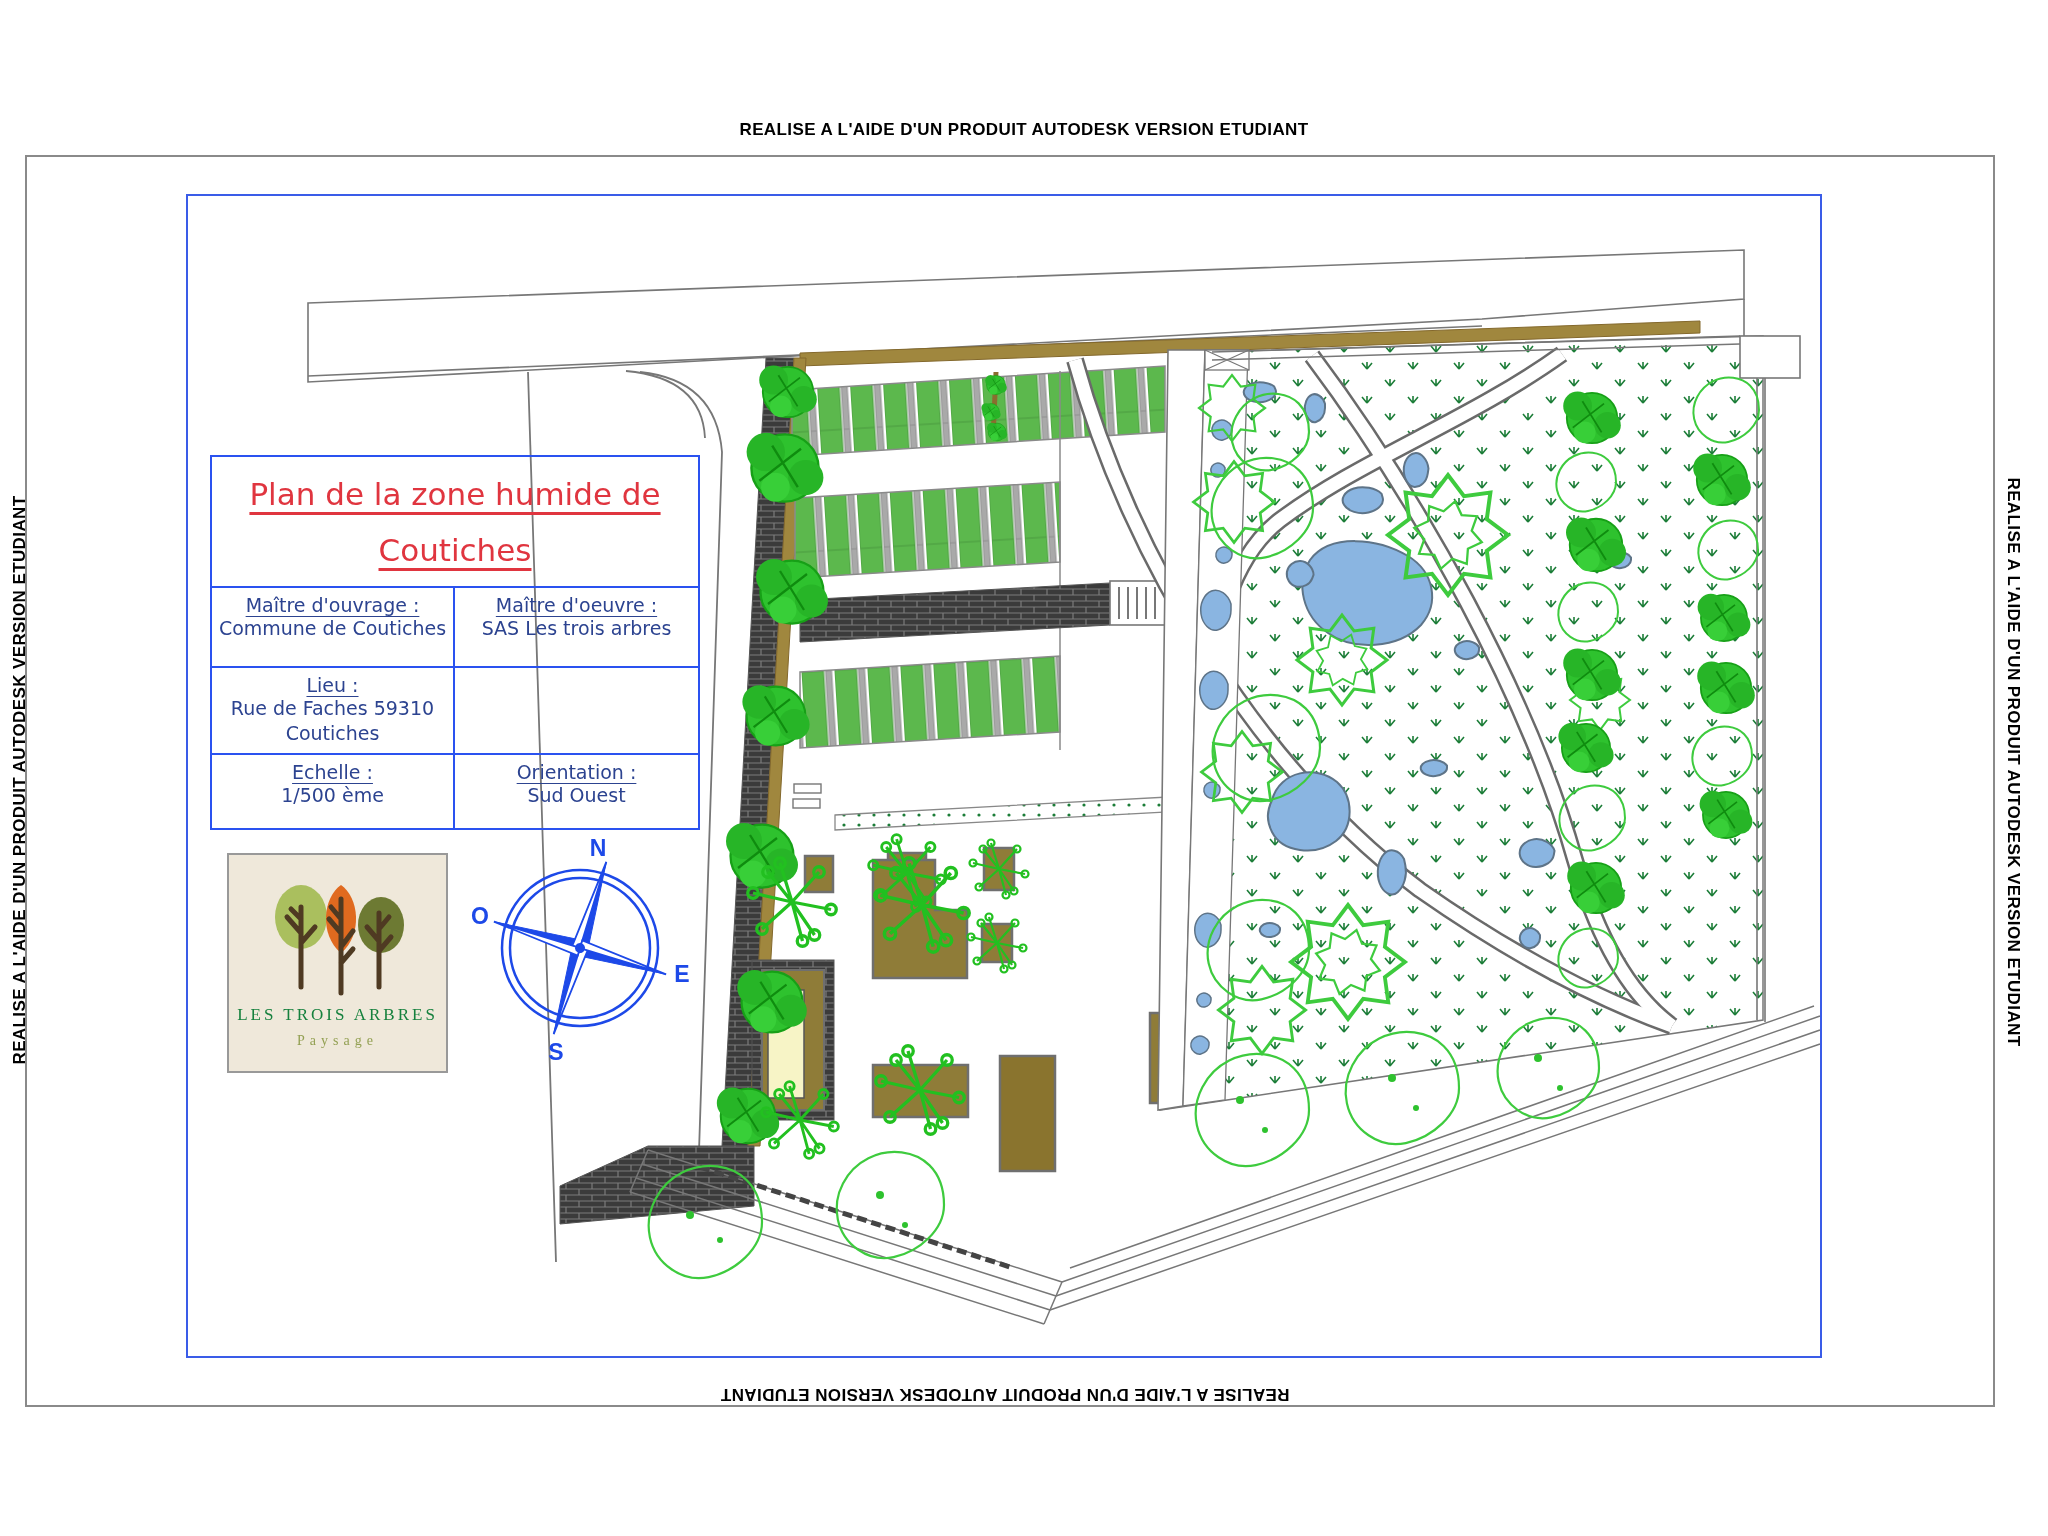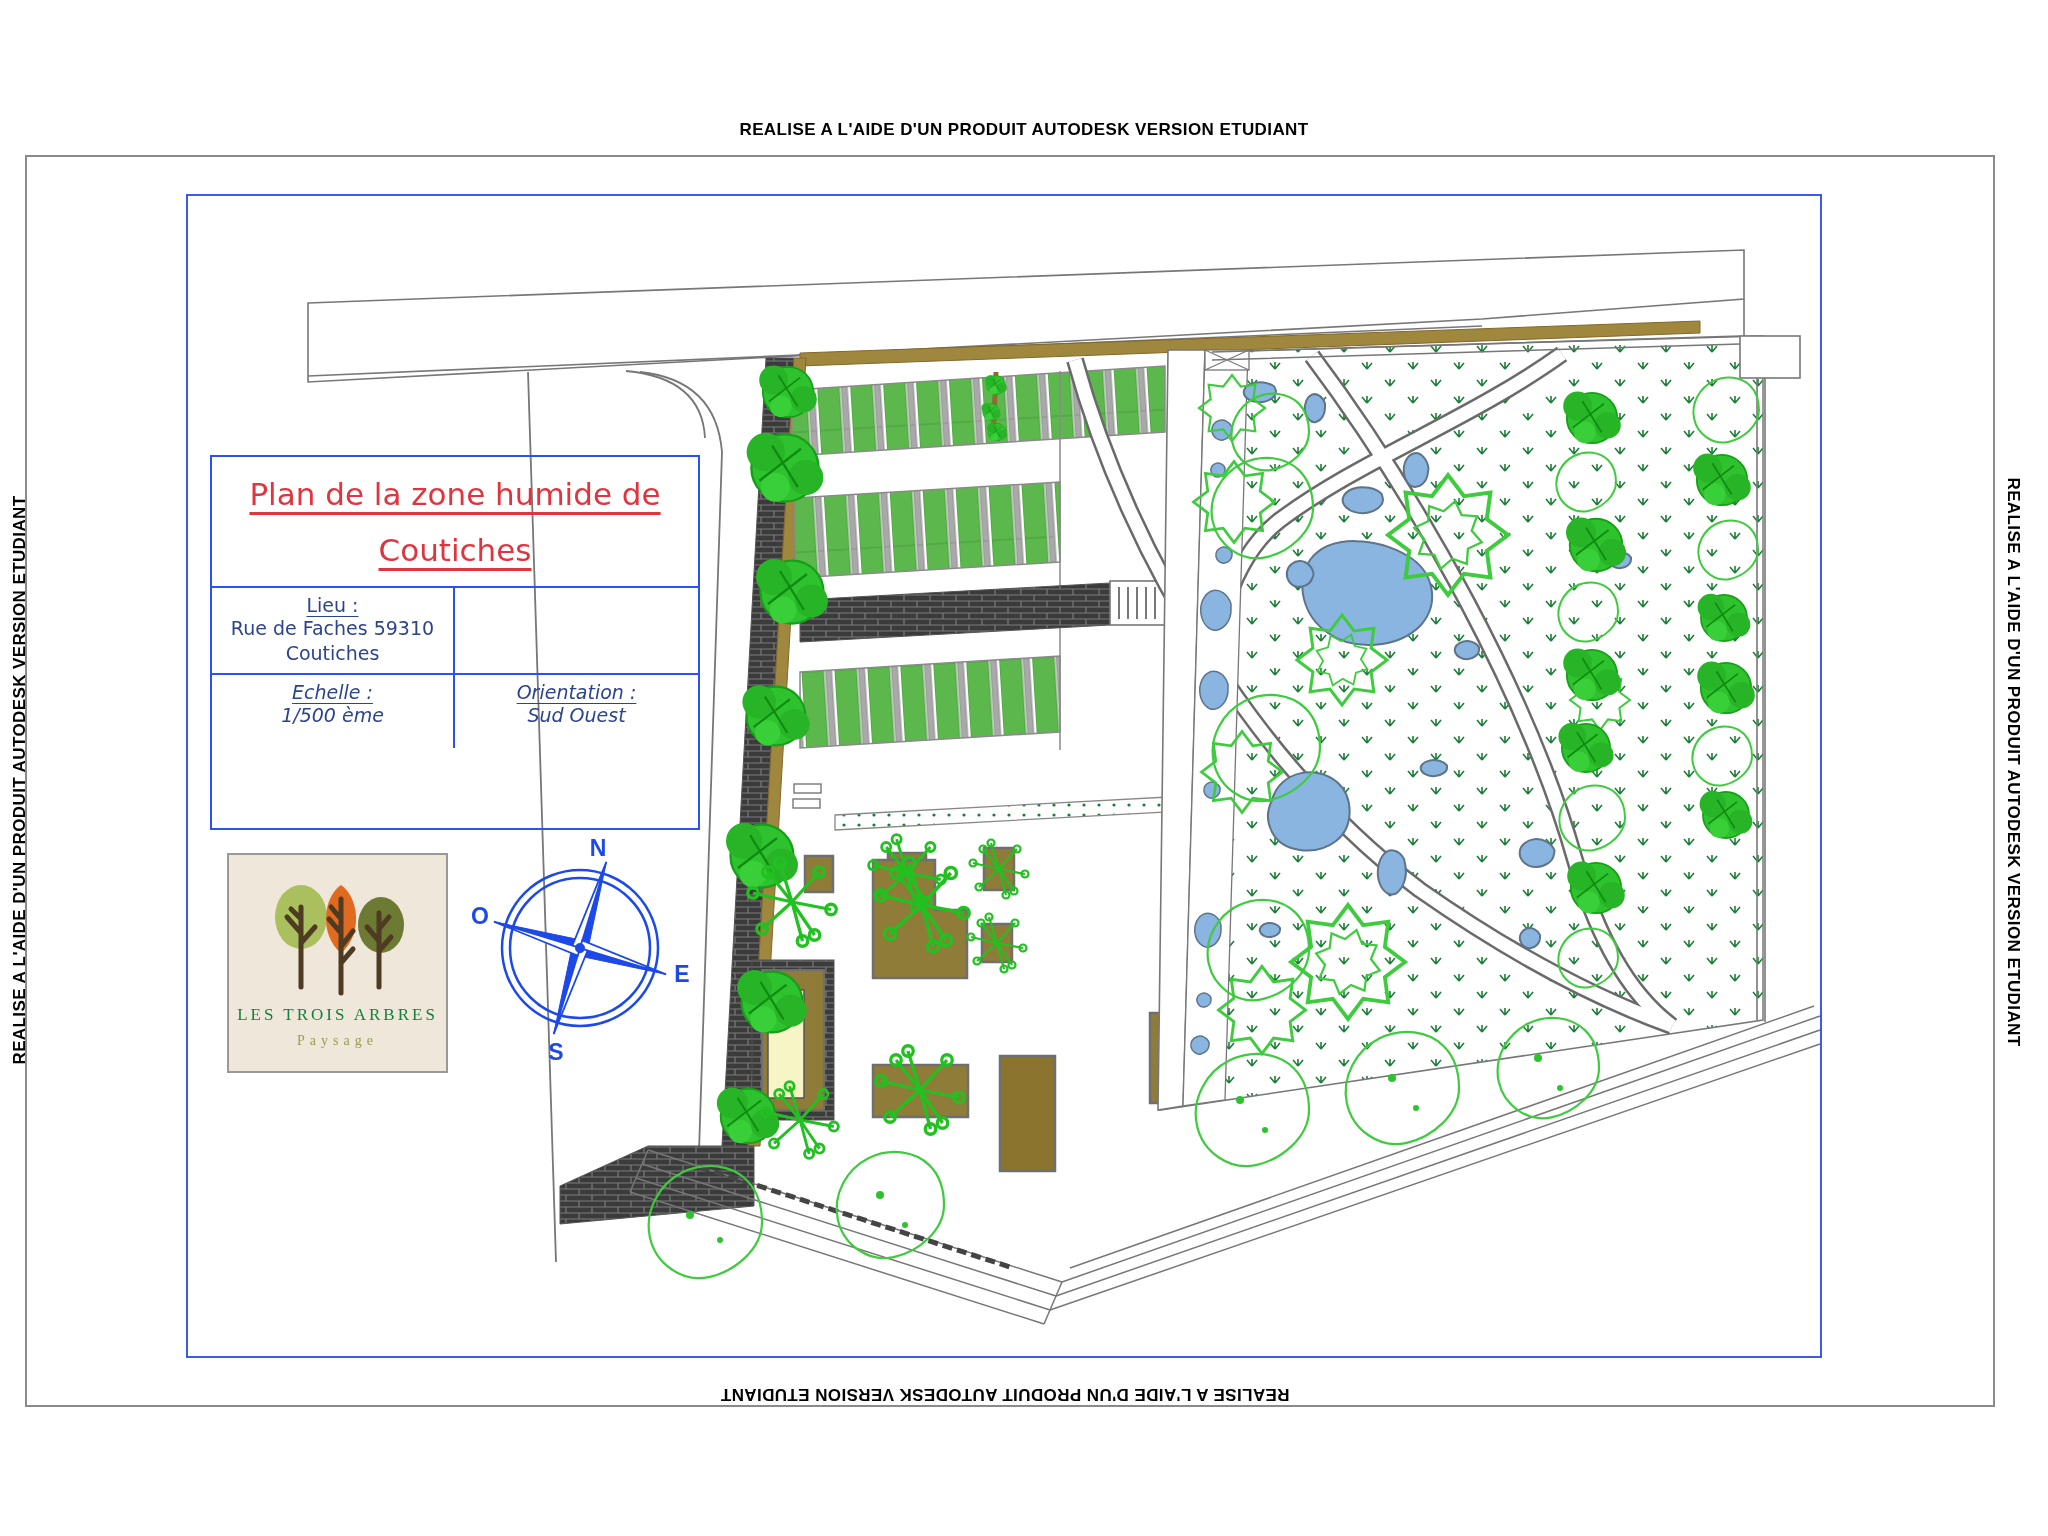--- a/index.html
+++ b/index.html
@@ -19,21 +19,21 @@
   
   .tblock{position:absolute;left:210px;top:455px;width:490px;height:375px;
       border:2px solid #2a52f0;box-sizing:border-box;color:#2c4390;text-align:center;}
   .ttl{height:131px;border-bottom:2px solid #2a52f0;box-sizing:border-box;
       display:flex;flex-direction:column;justify-content:center;gap:20px;}
   .ttl span{color:#e0353f;font-size:31px;text-decoration:underline;text-underline-offset:7px;}
   .trow{display:flex;border-bottom:2px solid #2a52f0;box-sizing:border-box;}
   .trow:last-child{border-bottom:none;}
   .tcell{width:50%;box-sizing:border-box;padding-top:6px;}
   .tcell:first-child{border-right:2px solid #2a52f0;}
-  .r1{height:80px;} .r2{height:87px;} .r3{height:73px;font-style:italic;}
+  .r1{height:80px;} .r2{height:87px;} .r3{height:73px;}
   .lbl{font-size:19px;text-decoration:underline;text-underline-offset:4px;display:block;}
   .val{font-size:19px;display:block;line-height:25px;}
   
   .logo{position:absolute;left:227px;top:853px;width:221px;height:220px;background:#efe8da;
       border:2px solid #999;box-sizing:border-box;text-align:center;}
   .logo-name{position:absolute;left:0;right:0;top:150px;font-family:"Liberation Serif",serif;
       font-size:17px;letter-spacing:3px;color:#15803d;}
   .logo-sub{position:absolute;left:0;right:0;top:178px;font-family:"Liberation Serif",serif;
       font-size:14px;letter-spacing:5px;color:#93a053;}
   .compass{position:absolute;left:460px;top:820px;}
@@ -308,20 +308,30 @@
     </g>
   </svg>
 
   <div class="blue-frame"></div>
 
   <div class="tblock">
     <div class="ttl">
       <span>Plan de la zone humide de</span>
       <span>Coutiches</span>
     </div>
+    <div class="trow r1">
+      <div class="tcell">
+        <span class="lbl">Maître d'ouvrage :</span>
+        <span class="val">Commune de Coutiches</span>
+      </div>
+      <div class="tcell">
+        <span class="lbl">Maître d'oeuvre :</span>
+        <span class="val">SAS Les trois arbres</span>
+      </div>
+    </div>
     <div class="trow r2">
       <div class="tcell">
         <span class="lbl">Lieu :</span>
         <span class="val">Rue de Faches 59310</span>
         <span class="val">Coutiches</span>
       </div>
     </div>
     <div class="trow r3">
       <div class="tcell">
         <span class="lbl">Echelle :</span>

